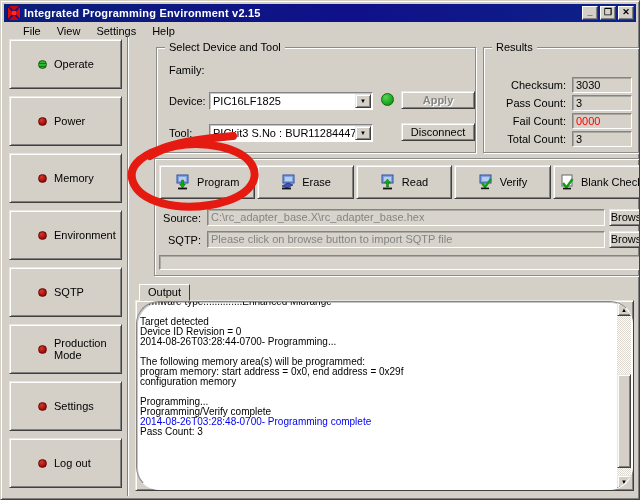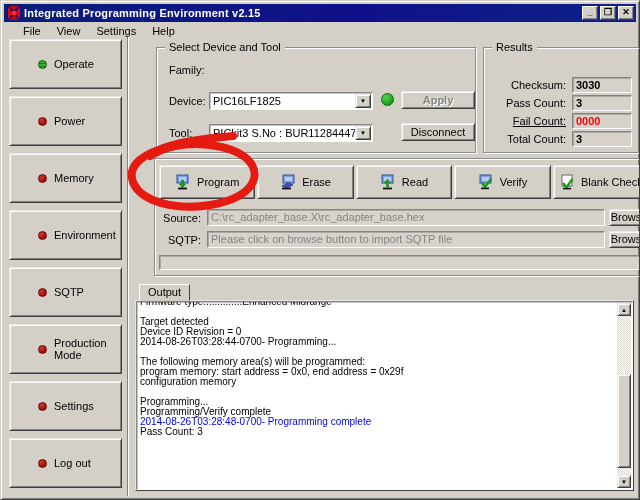--- a/index.html
+++ b/index.html
@@ -51,21 +51,21 @@
   .combo .val { flex:1; padding:0 3px; white-space:nowrap; overflow:hidden; }
   .combo .drop { width:16px; height:14px; margin-right:1px; flex:0 0 auto;
     font-size:6px; line-height:13px; text-align:center; color:#000; }
   .push { position:absolute; text-align:center; }
   .push.disabled { color:#848484; text-shadow:1px 1px 0 #fff; }
   .status-led { position:absolute; width:13px; height:13px; border-radius:50%;
     background:radial-gradient(circle at 35% 30%, #54d654, #149a14 75%); border:1px solid #0c6c0c; }
   
   .res-label { position:absolute; width:82px; text-align:right; }
   .res-field { position:absolute; left:88px; width:60px; height:16px;
-    background:#d6d2ca; padding:1px 3px; line-height:12px;font-weight:bold; }
+    background:#d6d2ca; padding:1px 3px; line-height:12px; }
   .res-field.fail { color:#ff0000; }
   
   .actions { position:absolute; left:4px; top:6px; width:490px; height:34px;
     display:flex; gap:2px; }
   .action-btn { flex:1; display:flex; align-items:center; justify-content:center; gap:6px; }
   .action-btn svg { width:16px; height:16px; }
   .fileline-label { position:absolute; width:46px; text-align:right; }
   .fileline-field { position:absolute; left:52px; width:398px; height:17px;
     background:#d8d4cc; color:#848484; padding:1px 3px; line-height:13px;
     white-space:nowrap; overflow:hidden; }
@@ -175,21 +175,21 @@
 
   <div class="groupbox" style="left:463px; top:46px; width:169px; height:106px;">
     <span class="legend">Results</span>
 
     <span class="res-label" style="top:31px;">Checksum:</span>
     <div class="res-field sunken" style="top:29px;">3030</div>
 
     <span class="res-label" style="top:49px;">Pass Count:</span>
     <div class="res-field sunken" style="top:47px;">3</div>
 
-    <span class="res-label" style="top:67px;text-decoration:underline;">Fail Count:</span>
+    <span class="res-label" style="top:67px;">Fail Count:</span>
     <div class="res-field sunken fail" style="top:65px;">0000</div>
 
     <span class="res-label" style="top:85px;">Total Count:</span>
     <div class="res-field sunken" style="top:83px;">3</div>
   </div>
 
   <div class="groupbox" style="left:134px; top:157px; width:498px; height:118px;">
 
     <div class="actions">
       <div class="action-btn raised">
@@ -245,21 +245,21 @@
     <span class="fileline-label" style="top:75px;">SQTP:</span>
     <div class="fileline-field sunken" style="top:72px;">Please click on browse button to import SQTP file</div>
     <div class="browse raised" style="top:72px;">Browse</div>
 
     <div class="progress sunken"></div>
   </div>
 
   <div class="outpanel">
     <div class="tab">Output</div>
     <div style="position:absolute; left:0; top:17px; width:499px; height:191px;" class="raised"></div>
-    <div class="outarea sunken" style="left:1px; top:18px; width:497px; height:189px;">
+    <div class="outarea sunken" style="left:1px; top:18px; width:497px; height:189px;border-radius:23px;">
       <div class="log">
         <div class="log-line clipped">Firmware type..............Enhanced Midrange</div>
         <div class="log-line"></div>
         <div class="log-line">Target detected</div>
         <div class="log-line">Device ID Revision = 0</div>
         <div class="log-line">2014-08-26T03:28:44-0700- Programming...</div>
         <div class="log-line"></div>
         <div class="log-line">The following memory area(s) will be programmed:</div>
         <div class="log-line">program memory: start address = 0x0, end address = 0x29f</div>
         <div class="log-line">configuration memory</div>

